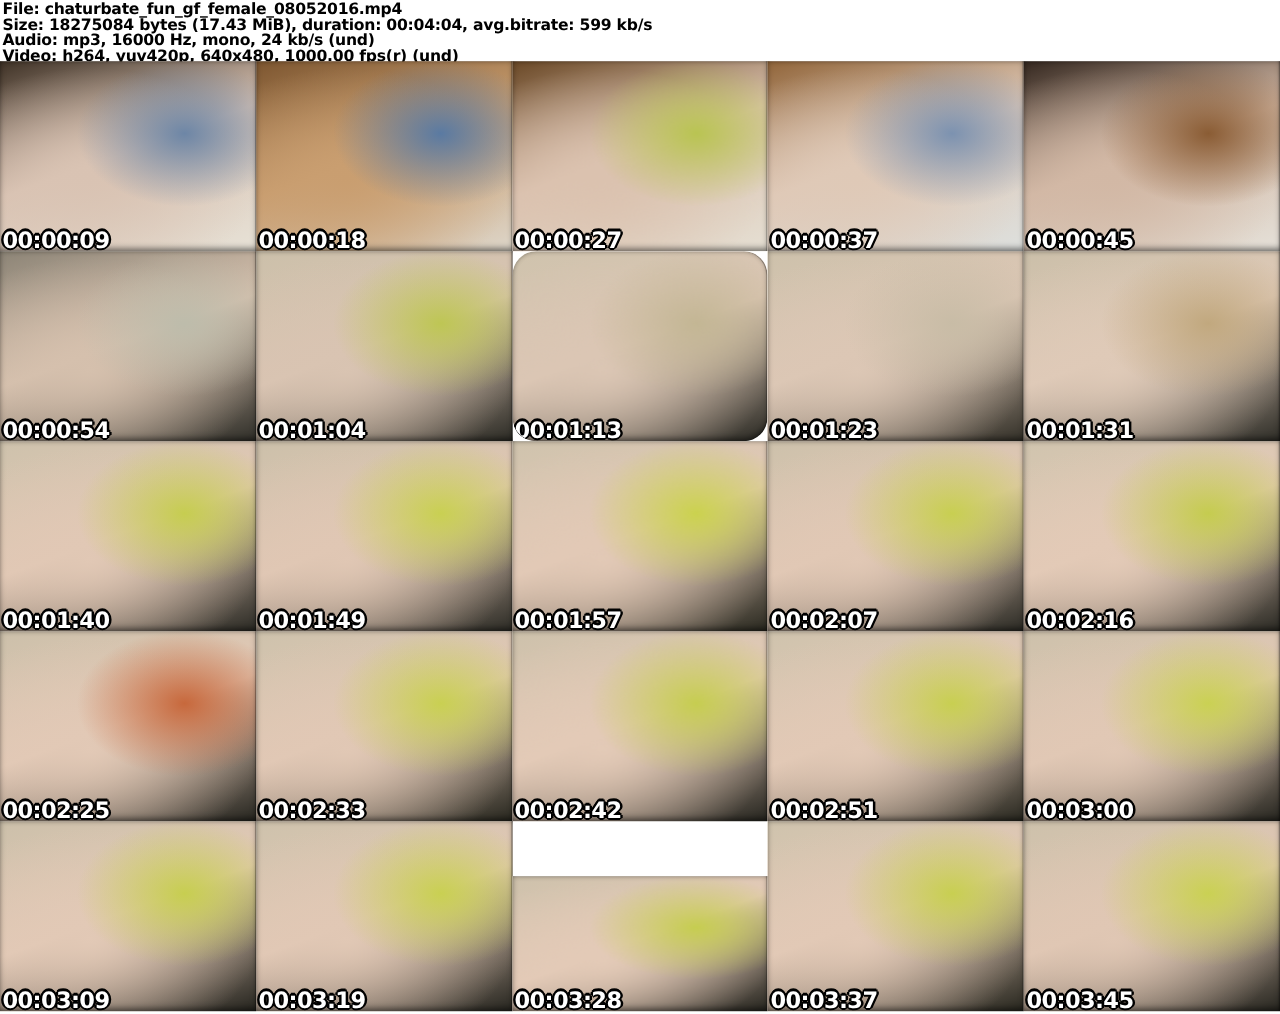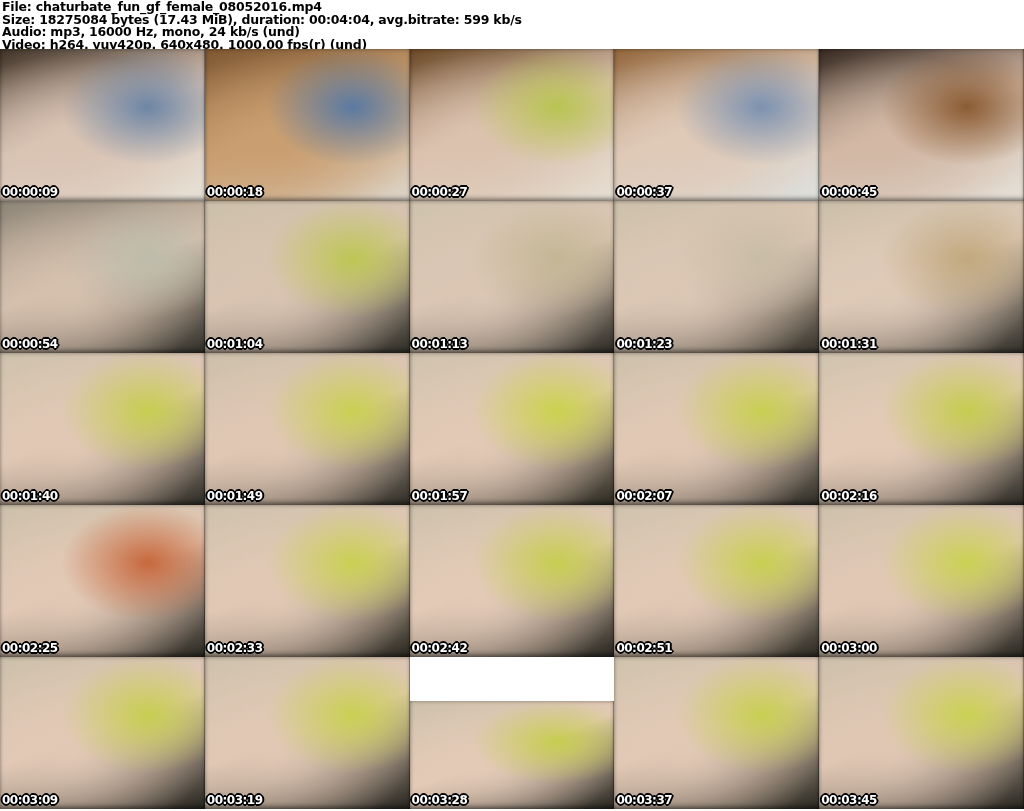--- a/index.html
+++ b/index.html
@@ -39,21 +39,21 @@
     position: relative;
     overflow: hidden;
     box-shadow: inset 0 -3px 5px -1px rgba(0,0,0,0.55),
                 inset -1px 0 0 rgba(0,0,0,0.25),
                 inset 0 2px 4px -2px rgba(0,0,0,0.35);
   }
   .ts {
     position: absolute;
     left: 2px;
     bottom: 1px;
-    font-size: 12px;
+    font-size: 18px;
     line-height: 15px;
     font-weight: bold;
     letter-spacing: -0.5px;
     color: #ffffff;
     text-shadow:
       -1px -1px 0 #000, 1px -1px 0 #000,
       -1px  1px 0 #000, 1px  1px 0 #000,
       -2px  0   0 #000, 2px  0   0 #000,
        0   -2px 0 #000, 0    2px 0 #000;
     white-space: nowrap;
@@ -86,21 +86,21 @@
       </div>
       <div class="tile" style="background: radial-gradient(60% 55% at 72% 38%, rgb(138, 92, 52) 0%, rgba(0, 0, 0, 0) 70%), radial-gradient(85% 75% at 35% 62%, rgb(210, 184, 165) 0%, rgba(0, 0, 0, 0) 78%), linear-gradient(160deg, rgb(53, 40, 32) 0%, rgb(210, 184, 165) 48%, rgb(229, 225, 217) 100%);">
         <span class="ts">00:00:45</span>
       </div>
       <div class="tile" style="background: radial-gradient(60% 55% at 72% 38%, rgb(189, 188, 171) 0%, rgba(0, 0, 0, 0) 70%), radial-gradient(85% 75% at 35% 62%, rgb(213, 192, 173) 0%, rgba(0, 0, 0, 0) 78%), linear-gradient(160deg, rgb(140, 132, 118) 0%, rgb(213, 192, 173) 48%, rgb(47, 46, 40) 100%);">
         <span class="ts">00:00:54</span>
       </div>
       <div class="tile" style="background: radial-gradient(60% 55% at 72% 38%, rgb(190, 198, 84) 0%, rgba(0, 0, 0, 0) 70%), radial-gradient(85% 75% at 35% 62%, rgb(217, 196, 178) 0%, rgba(0, 0, 0, 0) 78%), linear-gradient(160deg, rgb(204, 192, 170) 0%, rgb(217, 196, 178) 48%, rgb(44, 43, 37) 100%);">
         <span class="ts">00:01:04</span>
       </div>
-      <div class="tile" style="background: radial-gradient(60% 55% at 72% 38%, rgb(195, 182, 148) 0%, rgba(0, 0, 0, 0) 70%), radial-gradient(85% 75% at 35% 62%, rgb(219, 198, 180) 0%, rgba(0, 0, 0, 0) 78%), linear-gradient(160deg, rgb(207, 195, 173) 0%, rgb(219, 198, 180) 48%, rgb(42, 41, 35) 100%);">
+      <div class="tile" style="background: radial-gradient(60% 55% at 72% 38%, rgb(195, 182, 148) 0%, rgba(0, 0, 0, 0) 70%), radial-gradient(85% 75% at 35% 62%, rgb(219, 198, 180) 0%, rgba(0, 0, 0, 0) 78%), linear-gradient(160deg, rgb(207, 195, 173) 0%, rgb(219, 198, 180) 48%, rgb(42, 41, 35) 100%); border-radius: 19px;">
         <span class="ts">00:01:13</span>
       </div>
       <div class="tile" style="background: radial-gradient(60% 55% at 72% 38%, rgb(200, 188, 166) 0%, rgba(0, 0, 0, 0) 70%), radial-gradient(85% 75% at 35% 62%, rgb(220, 199, 181) 0%, rgba(0, 0, 0, 0) 78%), linear-gradient(160deg, rgb(205, 193, 171) 0%, rgb(220, 199, 181) 48%, rgb(51, 48, 40) 100%);">
         <span class="ts">00:01:23</span>
       </div>
       <div class="tile" style="background: radial-gradient(60% 55% at 72% 38%, rgb(193, 168, 126) 0%, rgba(0, 0, 0, 0) 70%), radial-gradient(85% 75% at 35% 62%, rgb(223, 202, 184) 0%, rgba(0, 0, 0, 0) 78%), linear-gradient(160deg, rgb(203, 191, 169) 0%, rgb(223, 202, 184) 48%, rgb(46, 45, 39) 100%);">
         <span class="ts">00:01:31</span>
       </div>
       <div class="tile" style="background: radial-gradient(60% 55% at 72% 38%, rgb(198, 205, 80) 0%, rgba(0, 0, 0, 0) 70%), radial-gradient(85% 75% at 35% 62%, rgb(225, 200, 181) 0%, rgba(0, 0, 0, 0) 78%), linear-gradient(160deg, rgb(206, 194, 172) 0%, rgb(225, 200, 181) 48%, rgb(43, 42, 36) 100%);">
         <span class="ts">00:01:40</span>

